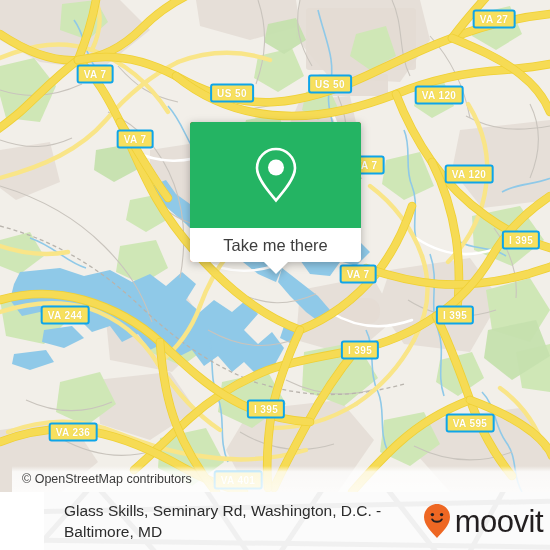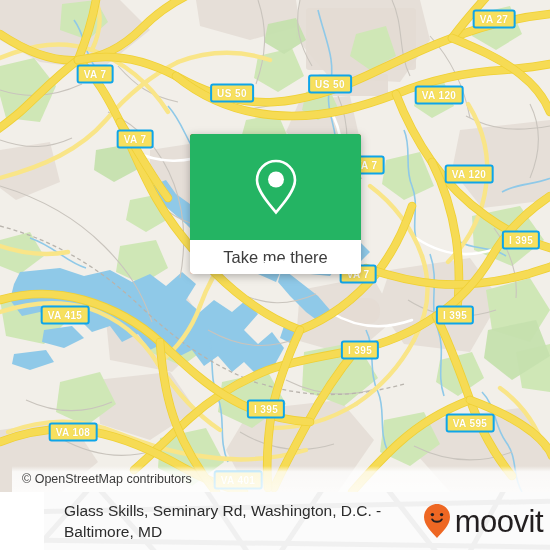--- a/index.html
+++ b/index.html
@@ -56,21 +56,20 @@
     left: 190px;
     top: 122px;
     width: 171px;
     filter: drop-shadow(0 2px 4px rgba(0,0,0,0.28));
     z-index: 30;
   }
   .callout-body {
     background: #c2410c;
     border-radius: 3px;
     overflow: hidden;
-    margin-top: 12px;
   }
   .callout-green {
     background: #24b463;
     height: 106px;
     display: flex;
     align-items: center;
     justify-content: center;
   }
   .callout-label {
     height: 34px;
@@ -418,25 +417,25 @@
         <div class="shield" style="left: 95px; top: 74px;">VA 7</div>
         <div class="shield" style="left: 232px; top: 93px;">US 50</div>
         <div class="shield" style="left: 330px; top: 84px;">US 50</div>
         <div class="shield" style="left: 439px; top: 95px;">VA 120</div>
         <div class="shield" style="left: 135px; top: 139px;">VA 7</div>
         <div class="shield" style="left: 469px; top: 174px;">VA 120</div>
         <div class="shield" style="left: 366px; top: 165px;">VA 7</div>
         <div class="shield" style="left: 521px; top: 240px;">I 395</div>
         <div class="shield" style="left: 358px; top: 274px;">VA 7</div>
         <div class="shield" style="left: 455px; top: 315px;">I 395</div>
-        <div class="shield" style="left: 65px; top: 315px;">VA 415</div>
+        <div class="shield" style="left: 65px; top: 315px;">VA 244</div>
         <div class="shield" style="left: 360px; top: 350px;">I 395</div>
         <div class="shield" style="left: 266px; top: 409px;">I 395</div>
         <div class="shield" style="left: 470px; top: 423px;">VA 595</div>
-        <div class="shield" style="left: 73px; top: 432px;">VA 108</div>
+        <div class="shield" style="left: 73px; top: 432px;">VA 236</div>
         <div class="shield" style="left: 238px; top: 480px;">VA 401</div>
       </div>
 
     <div class="callout">
       <div class="callout-body">
         <div class="callout-green">
           <svg width="48" height="58" viewBox="0 0 48 58">
             <path d="M24 3 C34.5 3 43 11.5 43 22 C43 33.5 29.5 47.5 24 54.5
                      C18.5 47.5 5 33.5 5 22 C5 11.5 13.5 3 24 3 Z" fill="none" stroke="#ffffff" stroke-width="2.6"></path>
             <circle cx="24" cy="21.5" r="8" fill="#ffffff"></circle>

